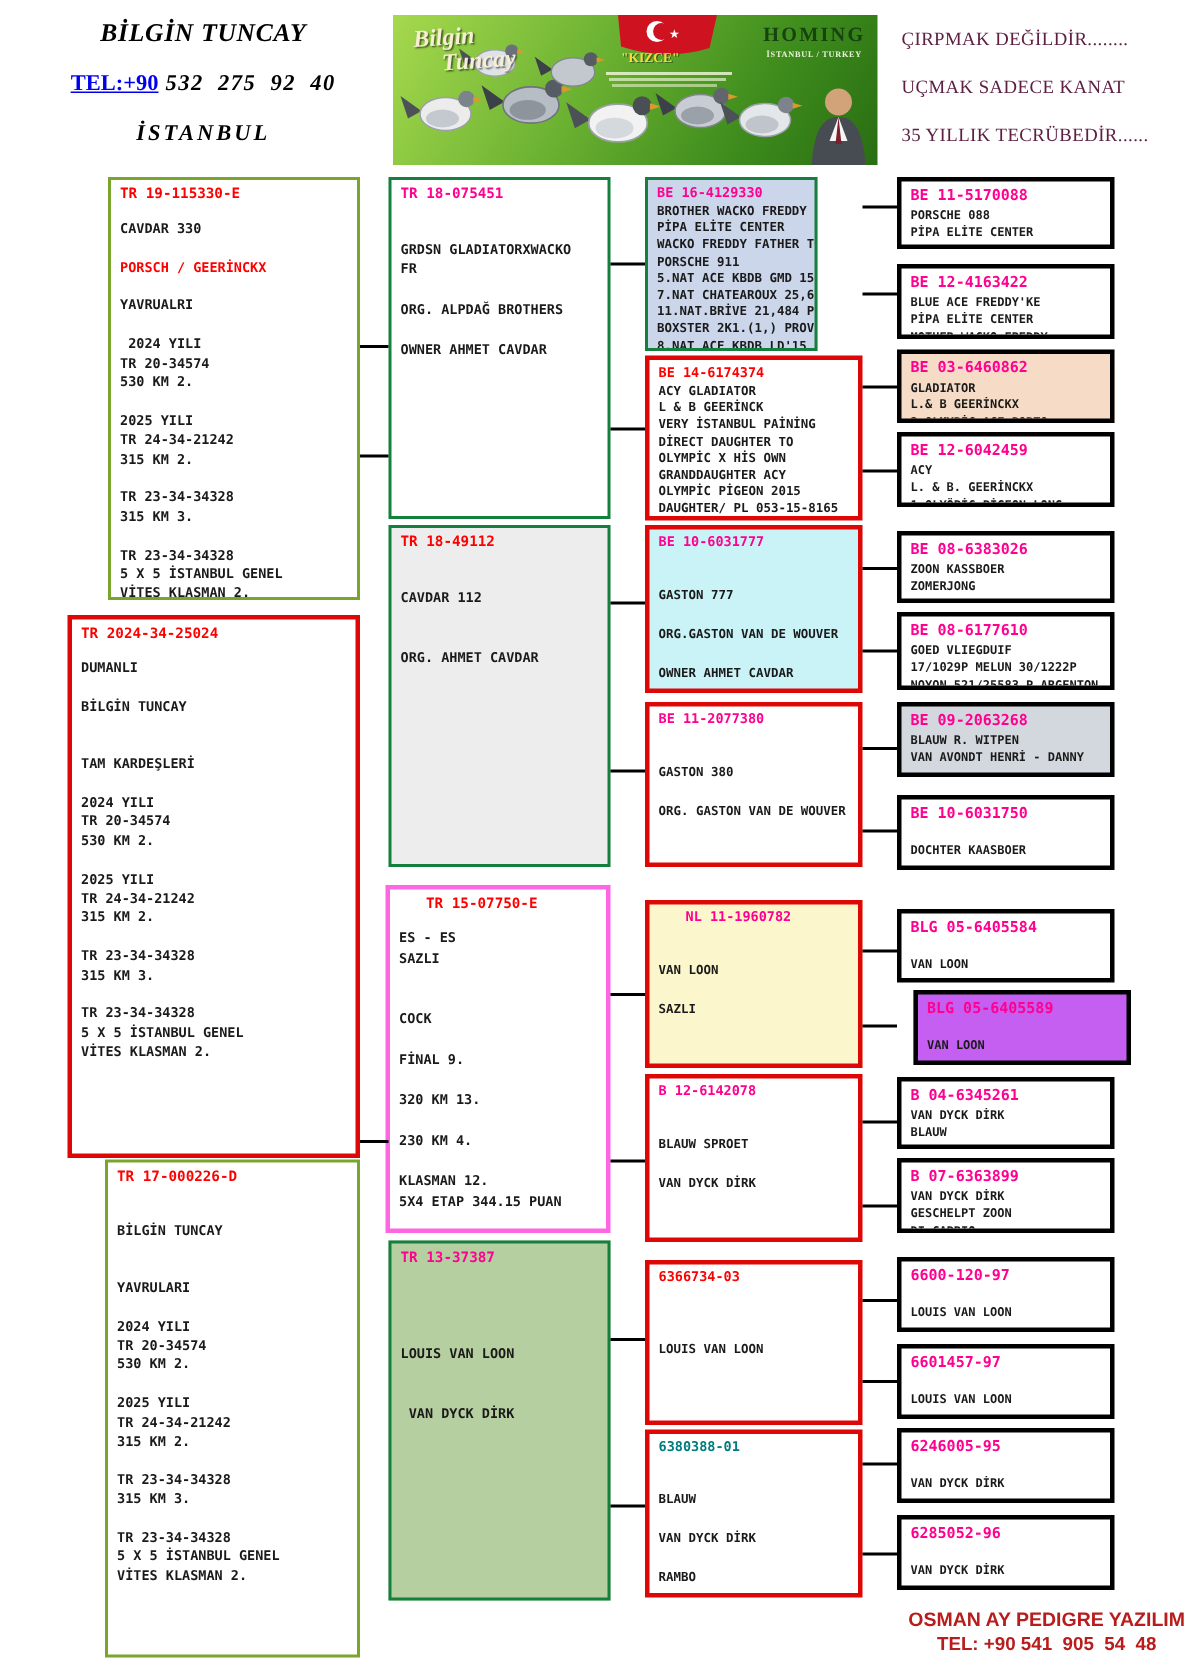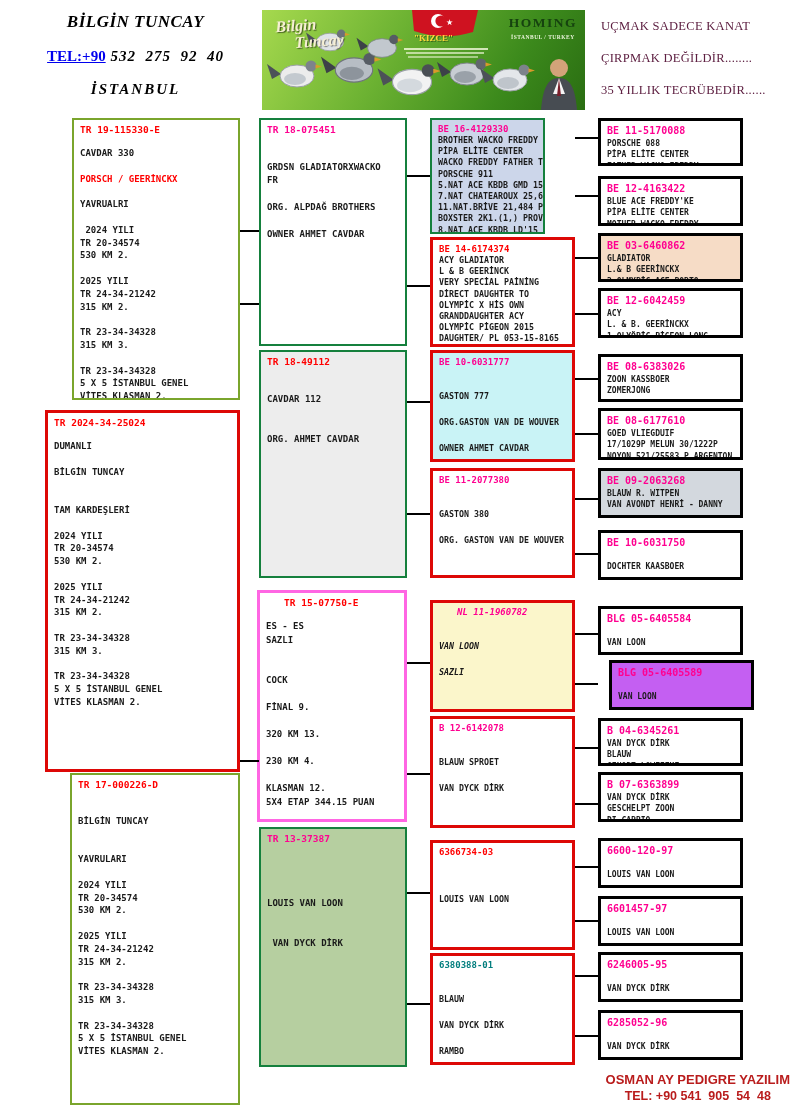--- a/index.html
+++ b/index.html
@@ -183,22 +183,22 @@
       <div class="bt2">Tuncay</div>
     </div>
     <div class="banner-kizce">"KIZCE"</div>
     <div class="banner-homing">
       <div>HOMING</div>
       <div class="homing-sub">İSTANBUL / TURKEY</div>
     </div>
   </div>
 
   <div class="slogan">
+    <div>ÇIRPMAK DEĞİLDİR........</div>
     <div>UÇMAK SADECE KANAT</div>
-    <div>ÇIRPMAK DEĞİLDİR........</div>
     <div>35 YILLIK TECRÜBEDİR......</div>
   </div>
 
   <div class="tree">
       <div id="box-a" class="pbox g1 bd-green">
         <div class="ptitle tc-red">TR 19-115330-E</div>
         <div class="pline">CAVDAR 330</div>
         <div class="pline">&nbsp;</div>
         <div class="pline hl-red">PORSCH / GEERİNCKX</div>
         <div class="pline">&nbsp;</div>
@@ -320,21 +320,21 @@
         <div class="pline">5.NAT ACE KBDB GMD 15</div>
         <div class="pline">7.NAT CHATEAROUX 25,617 P</div>
         <div class="pline">11.NAT.BRİVE 21,484 P</div>
         <div class="pline">BOXSTER 2K1.(1,) PROV</div>
         <div class="pline">8.NAT ACE KBDB LD'15</div>
       </div>
       <div id="box-i" class="pbox g3 bd-red dense">
         <div class="ptitle tc-red">BE 14-6174374</div>
         <div class="pline">ACY GLADIATOR</div>
         <div class="pline">L &amp; B GEERİNCK</div>
-        <div class="pline">VERY SPECİAL PAİNİNG</div>
+        <div class="pline">VERY İSTANBUL PAİNİNG</div>
         <div class="pline">DİRECT DAUGHTER TO</div>
         <div class="pline">OLYMPİC X HİS OWN</div>
         <div class="pline">GRANDDAUGHTER ACY</div>
         <div class="pline">OLYMPİC PİGEON 2015</div>
         <div class="pline">DAUGHTER/ PL 053-15-8165</div>
         <div class="pline">3.KROTOSZYN 433 P/4,545 P</div>
       </div>
       <div id="box-j" class="pbox g3 bd-red" style="background: rgb(201, 243, 246);">
         <div class="ptitle tc-pink">BE 10-6031777</div>
         <div class="pline">&nbsp;</div>
@@ -344,21 +344,21 @@
         <div class="pline">&nbsp;</div>
         <div class="pline">OWNER AHMET CAVDAR</div>
       </div>
       <div id="box-k" class="pbox g3 bd-red">
         <div class="ptitle tc-pink">BE 11-2077380</div>
         <div class="pline">&nbsp;</div>
         <div class="pline">GASTON 380</div>
         <div class="pline">&nbsp;</div>
         <div class="pline">ORG. GASTON VAN DE WOUVER</div>
       </div>
-      <div id="box-l" class="pbox g3 bd-red" style="background: rgb(251, 246, 203); font-style: italic;">
+      <div id="box-l" class="pbox g3 bd-red" style="background: rgb(251, 246, 203);">
         <div class="ptitle tc-pink indent">NL 11-1960782</div>
         <div class="pline">&nbsp;</div>
         <div class="pline">VAN LOON</div>
         <div class="pline">&nbsp;</div>
         <div class="pline">SAZLI</div>
       </div>
       <div id="box-m" class="pbox g3 bd-red">
         <div class="ptitle tc-pink">B 12-6142078</div>
         <div class="pline">&nbsp;</div>
         <div class="pline">BLAUW SPROET</div>

